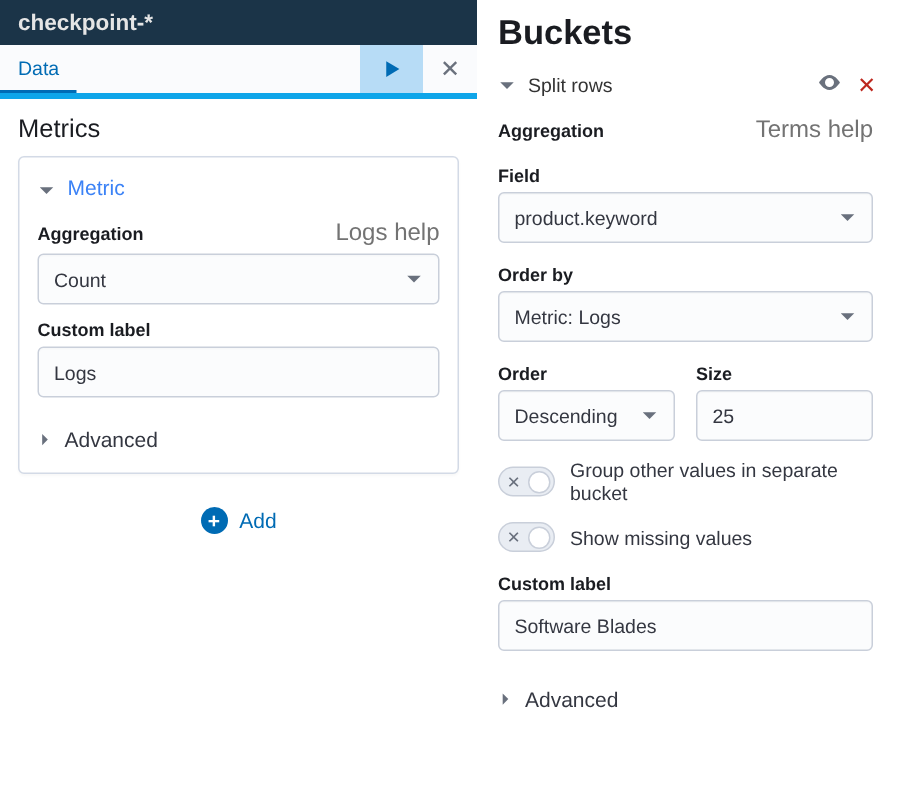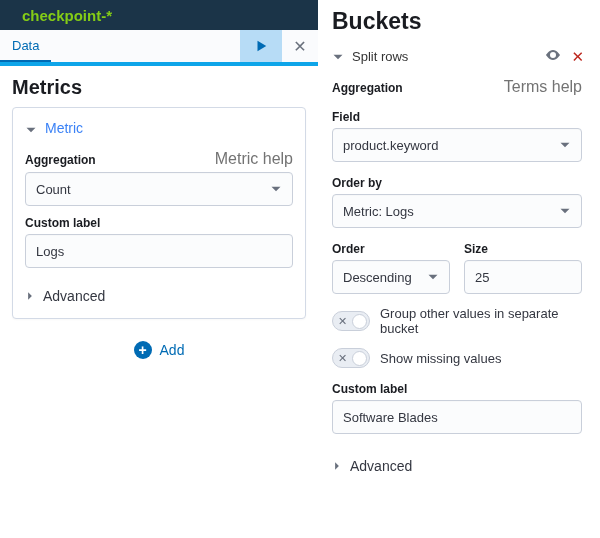--- a/index.html
+++ b/index.html
@@ -10,24 +10,24 @@
     width: 600px;
     height: 538px;
     background: #fff;
     display: flex;
   }
   .left-col { width: 318px; display: flex; flex-direction: column; }
   .right-col { width: 282px; display: flex; flex-direction: column; padding: 0 14px 10px 10px;}
   
   .topbar {
     background: #1b3448;
-    color: #84cc16;
+    color: #e5e5e5;
     font-size: 15px;
     font-weight: 600;
-    padding: 6px 22px;
+    padding: 6px 12px;
     height: 30px;
     display: flex; align-items: center;
   }
   .tabs-row {
     display: flex;
     align-items: stretch;
     border-bottom: 4px solid #0ea5e9;
     background: #fafbfd;
     height: 36px;
   }
@@ -51,21 +51,21 @@
   }
   .play-btn svg { width: 14px; height: 14px; fill: #006bb4; }
   .close-btn {
     width: 36px;
     display: flex; align-items: center; justify-content: center;
     color: #6a717d; font-size: 16px;
     cursor: pointer;
   }
   .left-body { padding: 10px 12px 0 12px; }
   .section-title {
-    font-size: 20px; font-weight: 700; margin-bottom: 8px; color: #1a1c21;
+    font-size: 17px; font-weight: 400; margin-bottom: 8px; color: #1a1c21;
   }
   .card {
     border: 1px solid #d3dae6;
     border-radius: 4px;
     background: #fff;
     padding: 10px 12px 14px 12px;
     margin-bottom: 8px;
     box-shadow: 0 1px 2px rgba(0,0,0,0.03);
   }
   .row-toggle {
@@ -175,21 +175,21 @@
     <div class="card">
       <div class="row-toggle">
         <svg viewBox="0 0 16 16">
             <path d="M2 5l6 6 6-6z"></path>
           </svg>
         <span>Metric</span>
         <span class="sp"></span>
       </div>
       <div class="field-lbl-row">
         <span class="field-lbl">Aggregation</span>
-        <span class="help-link">Metric help</span>
+        <span class="help-link">Logs help</span>
       </div>
       <div class="select">
         <span>Count</span>
         <svg viewBox="0 0 16 16">
             <path d="M2 5l6 6 6-6z"></path>
           </svg>
       </div>
       <div class="field-lbl-row mt10">
         <span class="field-lbl">Custom label</span>
       </div>

